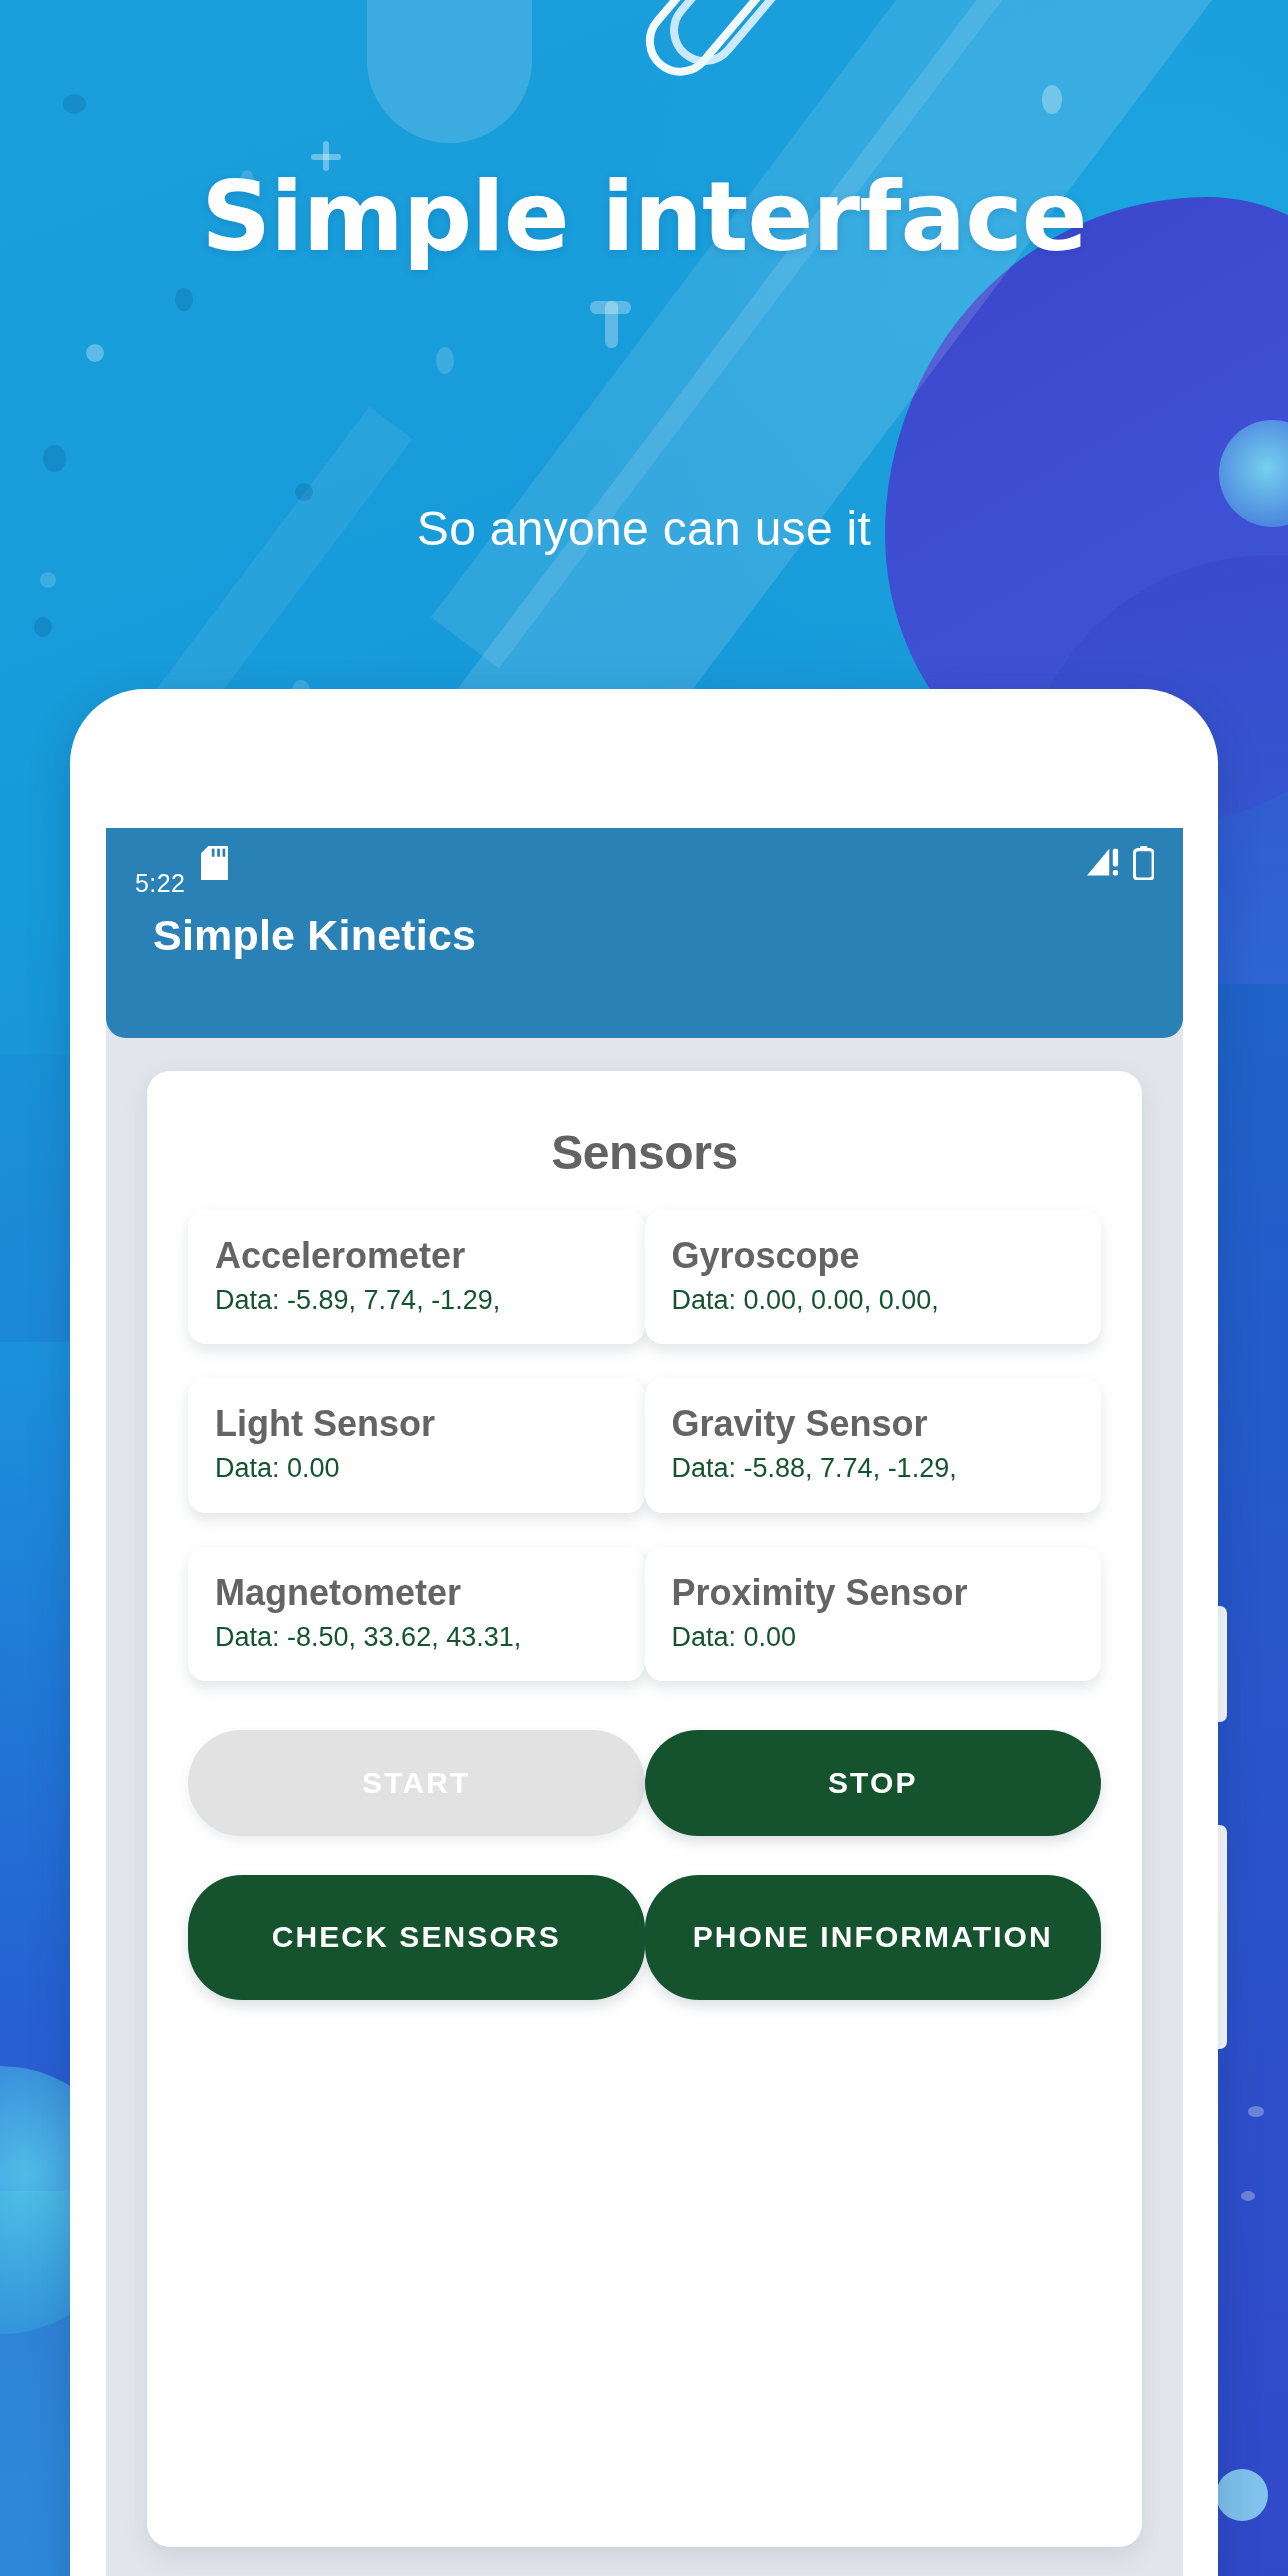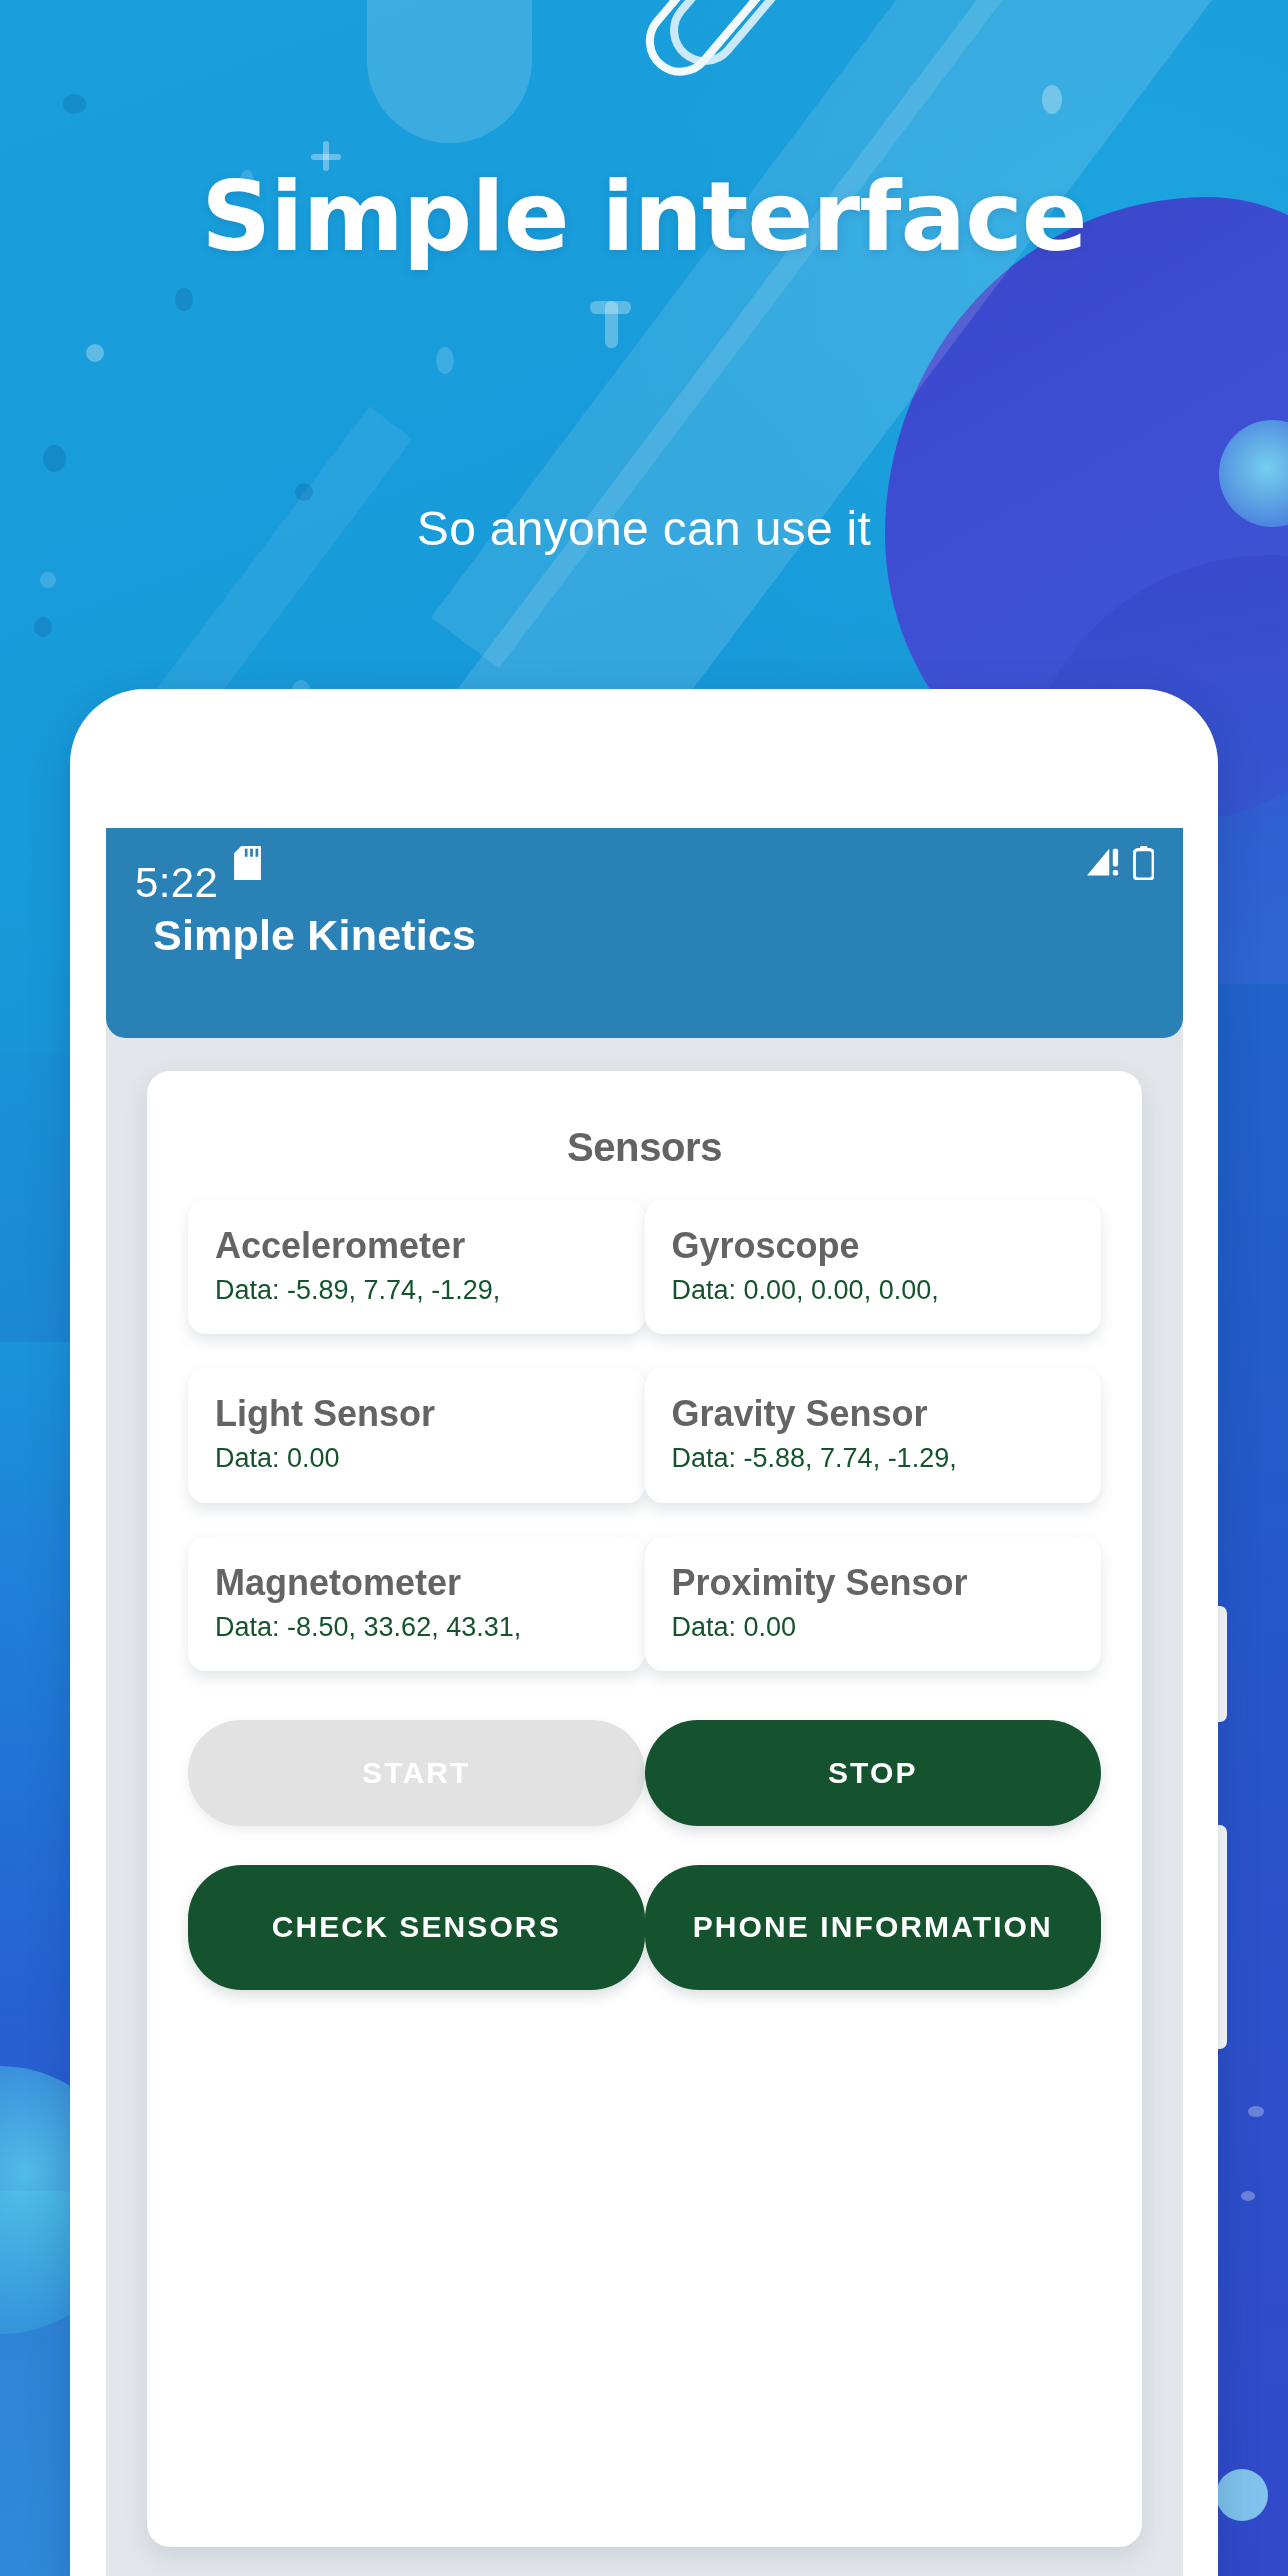--- a/index.html
+++ b/index.html
@@ -170,21 +170,21 @@
     width: 100%; height: 210px;
     background: #2a81b5;
     border-radius: 0 0 19.7px 19.7px;
   }
   #statusbar {
     display: flex; align-items: center;
     height: 70px; padding: 0 29px;
     color: #fff;
   }
   .sb-time {
-    font-size: 42px; font-weight: 400; letter-spacing: 0.4px; margin-top: 40px;
+    font-size: 25px; font-weight: 400; letter-spacing: 0.4px; margin-top: 40px;
   }
   .sb-left { display: flex; align-items: center; gap: 16px; }
   .sb-right { margin-left: auto; display: flex; align-items: center; gap: 12.5px; }
 
   #apptitle {
     padding: 12.5px 47px 0 47px;
     font-size: 43px; font-weight: 700; color: #fff;
     letter-spacing: 0.2px;
   }
 
@@ -192,21 +192,21 @@
   #content-card {
     position: absolute;
     left: 41px; top: 243px;
     width: 995px; height: 1476px;
     background: #ffffff;
     border-radius: 23px;
     box-shadow: 0 9px 23px rgba(60,80,100,.13);
   }
   #sensors-heading {
     text-align: center;
-    font-size: 40px; font-weight: 700; color: #636363;
+    font-size: 48px; font-weight: 700; color: #636363;
     padding-top: 54px;
     letter-spacing: -0.4px;
   }
 
   .sensor-grid {
     padding: 30px 41px 0 41px;
   }
   .sensor-row {
     display: flex;
     margin-bottom: 34px;

